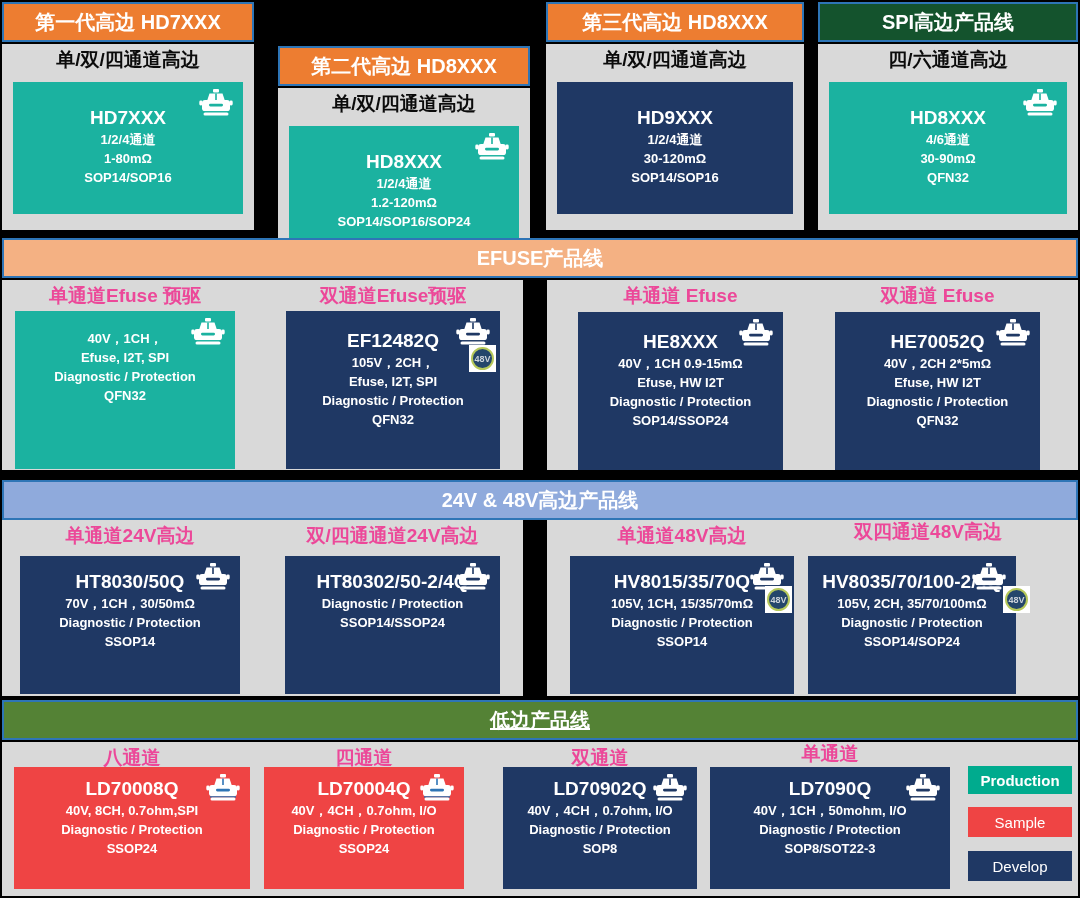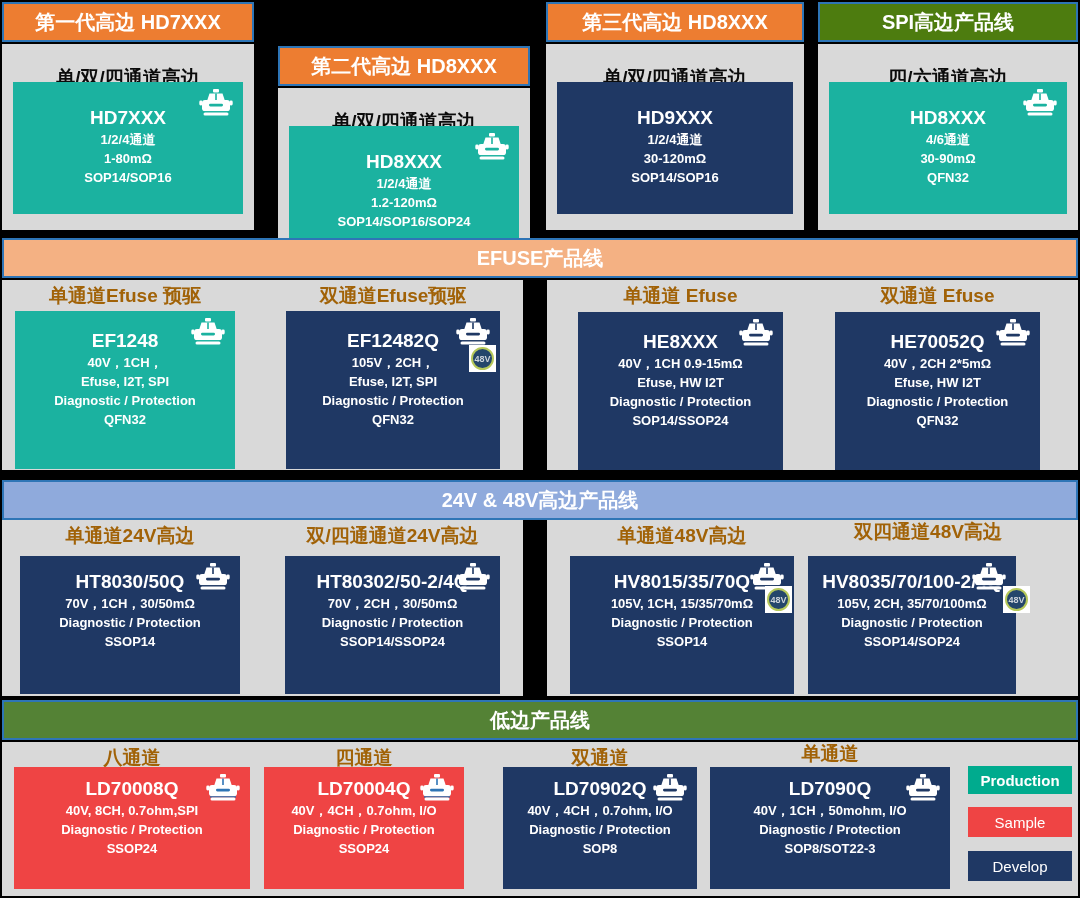--- a/index.html
+++ b/index.html
@@ -4,48 +4,48 @@
 <style>
   html,body{margin:0;padding:0;background:#000;}
   .canvas{position:relative;width:1080px;height:898px;background:#000;
           font-family:"Liberation Sans","DejaVu Sans",sans-serif;overflow:hidden;}
 
   
   .teal  {background:#1BB2A0; --card:#1BB2A0;}
   .navy  {background:#1F3864; --card:#1F3864;}
   .mblue {background:#ef4444; --card:#2E75B6;}
   .orange{background:#ED7D31;}
-  .purple{background:#4d7c0f;}
+  .purple{background:#14532d;}
   .bn-efuse{background:#F4B183;}
   .bn-hv   {background:#8FAADC;}
-  .bn-low  {background:#548235;}
+  .bn-low  {background:#548235;text-decoration:underline;}
 
   
   .topcol{position:absolute;top:2px;height:228px;}
   .hdr{height:36px;border:2px solid #2E75B6;display:flex;align-items:center;justify-content:center;
        color:#fff;font-size:20px;font-weight:700;white-space:nowrap;}
   .tpanel{position:absolute;left:0;right:0;top:42px;bottom:0;background:#D9D9D9;}
-  .tsub{padding-top:21px;text-align:center;font-size:19px;font-weight:700;color:#0b0b0b;white-space:nowrap;}
+  .tsub{padding-top:3px;text-align:center;font-size:19px;font-weight:700;color:#0b0b0b;white-space:nowrap;}
   .tcard{position:absolute;left:11px;right:11px;top:38px;bottom:16px;}
 
   
   .banner{position:absolute;left:2px;width:1072px;height:36px;border:2px solid #2E75B6;
           display:flex;align-items:center;justify-content:center;color:#fff;font-size:20px;font-weight:700;}
 
   
   .gpanel{position:absolute;background:#D9D9D9;}
 
   
   .card{position:absolute;color:#fff;text-align:center;}
   .ctitle{font-size:19px;font-weight:700;line-height:24px;white-space:nowrap;}
   .cline{font-size:13px;font-weight:600;line-height:19px;white-space:nowrap;}
   .pt24{padding-top:24px;} .pt18{padding-top:18px;} .pt14{padding-top:14px;} .pt10{padding-top:10px;}
 
   
-  .gsub{position:absolute;text-align:center;font-size:19px;font-weight:700;color:#a16207;white-space:nowrap;}
+  .gsub{position:absolute;text-align:center;font-size:19px;font-weight:700;color:#ec4899;white-space:nowrap;}
 
   
   .car{position:absolute;top:7px;right:9px;width:36px;height:27px;}
   .car svg{display:block;width:100%;height:100%;}
 
   
   .b48{position:absolute;width:27px;height:27px;background:#fff;display:flex;align-items:center;justify-content:center;}
   .b48 i{font-style:normal;width:23px;height:23px;border-radius:50%;background:#24466B;border:2px solid #B6C85A;
          color:#CDD3DA;font-size:9px;font-weight:600;display:flex;align-items:center;justify-content:center;box-sizing:border-box;}
 
@@ -166,21 +166,20 @@
           <path d="M9 12 L11.5 4.5 H24.5 L27 12 Z" fill="#fff"></path>
           <rect x="17.2" y="4.5" width="1.6" height="7" fill="var(--card)"></rect>
           <rect x="4" y="11" width="28" height="11.2" rx="3" fill="#fff"></rect>
           <rect x="1.3" y="11.5" width="3.2" height="5" rx="1.4" fill="#fff"></rect>
           <rect x="31.5" y="11.5" width="3.2" height="5" rx="1.4" fill="#fff"></rect>
           <rect x="11" y="14.8" width="14" height="2.6" rx="1.3" fill="var(--card)"></rect>
           <rect x="5" y="22.2" width="26" height="1.4" fill="var(--card)"></rect>
           <rect x="5.5" y="23.6" width="25" height="3" rx="1.5" fill="#fff"></rect>
         </svg>
       </span>
-    <div class="ctitle">EF1248</div>
     <div class="cline">40V，1CH，</div>
     <div class="cline">Efuse, I2T, SPI</div>
     <div class="cline">Diagnostic / Protection</div>
     <div class="cline">QFN32</div>
   </div>
 
   <div class="card navy pt18" style="left:286px;top:311px;width:214px;height:140px;">
     <span class="car">
         <svg viewBox="0 0 36 27" xmlns="http://www.w3.org/2000/svg">
           <rect x="15" y="0" width="6" height="3.5" rx="1" fill="#fff"></rect>
@@ -283,21 +282,20 @@
           <rect x="17.2" y="4.5" width="1.6" height="7" fill="var(--card)"></rect>
           <rect x="4" y="11" width="28" height="11.2" rx="3" fill="#fff"></rect>
           <rect x="1.3" y="11.5" width="3.2" height="5" rx="1.4" fill="#fff"></rect>
           <rect x="31.5" y="11.5" width="3.2" height="5" rx="1.4" fill="#fff"></rect>
           <rect x="11" y="14.8" width="14" height="2.6" rx="1.3" fill="var(--card)"></rect>
           <rect x="5" y="22.2" width="26" height="1.4" fill="var(--card)"></rect>
           <rect x="5.5" y="23.6" width="25" height="3" rx="1.5" fill="#fff"></rect>
         </svg>
       </span>
     <div class="ctitle">HT80302/50-2/4Q</div>
-    <div class="cline">70V，2CH，30/50mΩ</div>
     <div class="cline">Diagnostic / Protection</div>
     <div class="cline">SSOP14/SSOP24</div>
   </div>
 
   <div class="card navy pt14" style="left:570px;top:556px;width:224px;height:124px;">
     <span class="car">
         <svg viewBox="0 0 36 27" xmlns="http://www.w3.org/2000/svg">
           <rect x="15" y="0" width="6" height="3.5" rx="1" fill="#fff"></rect>
           <path d="M9 12 L11.5 4.5 H24.5 L27 12 Z" fill="#fff"></path>
           <rect x="17.2" y="4.5" width="1.6" height="7" fill="var(--card)"></rect>

